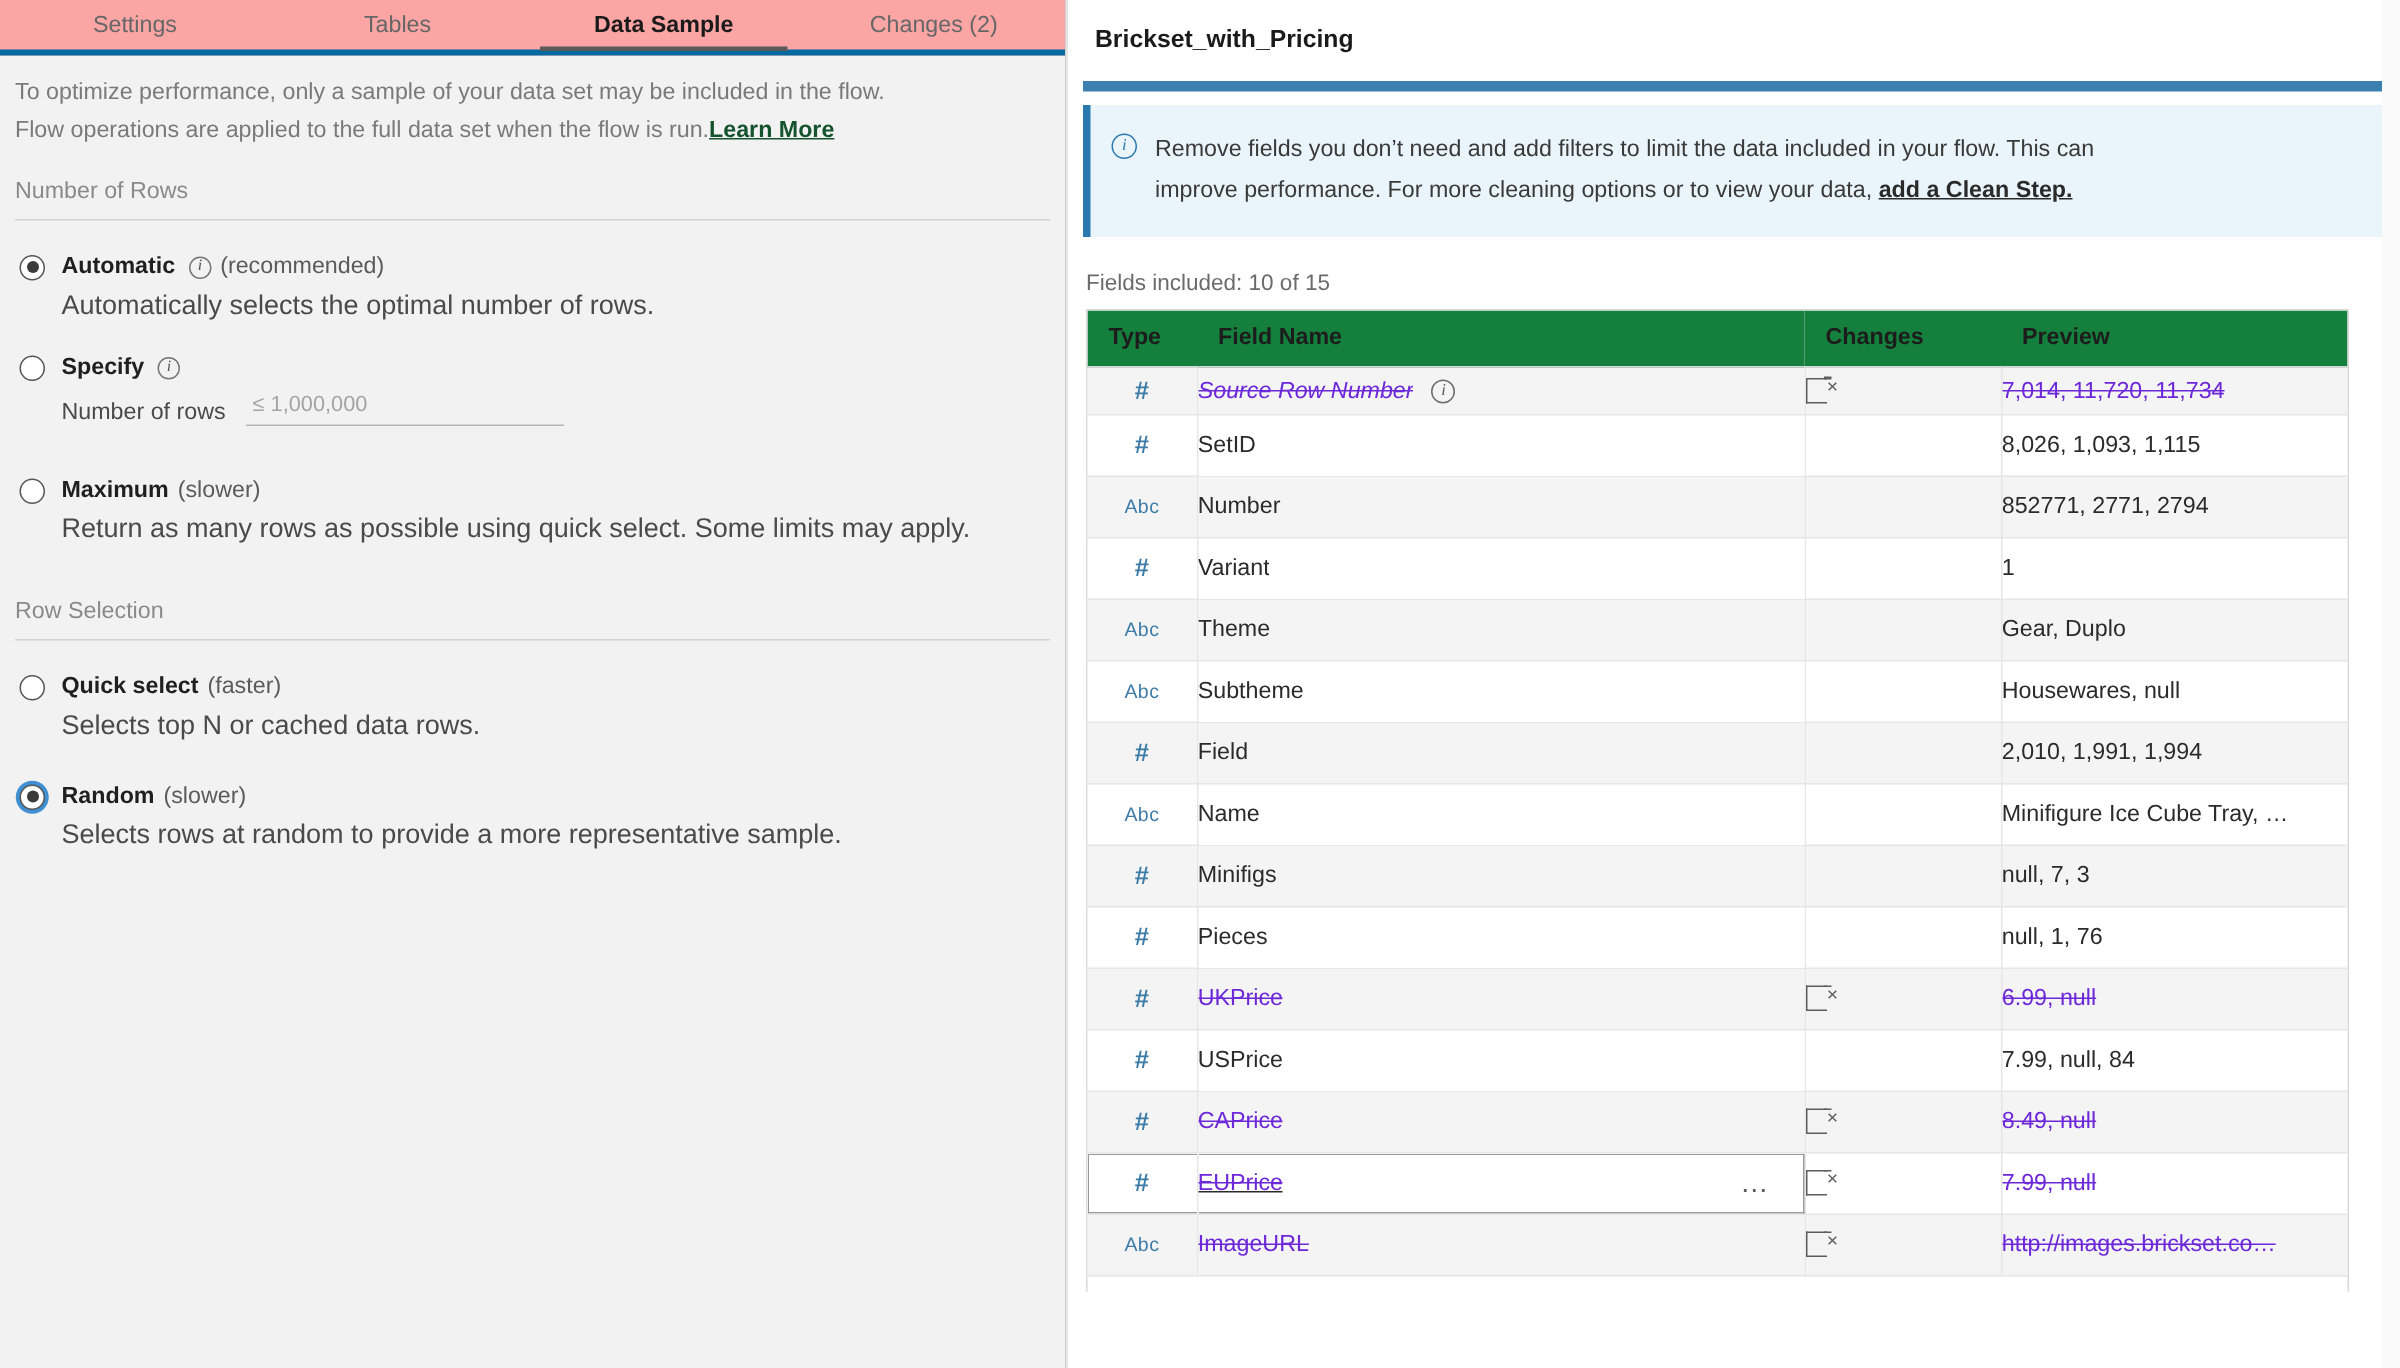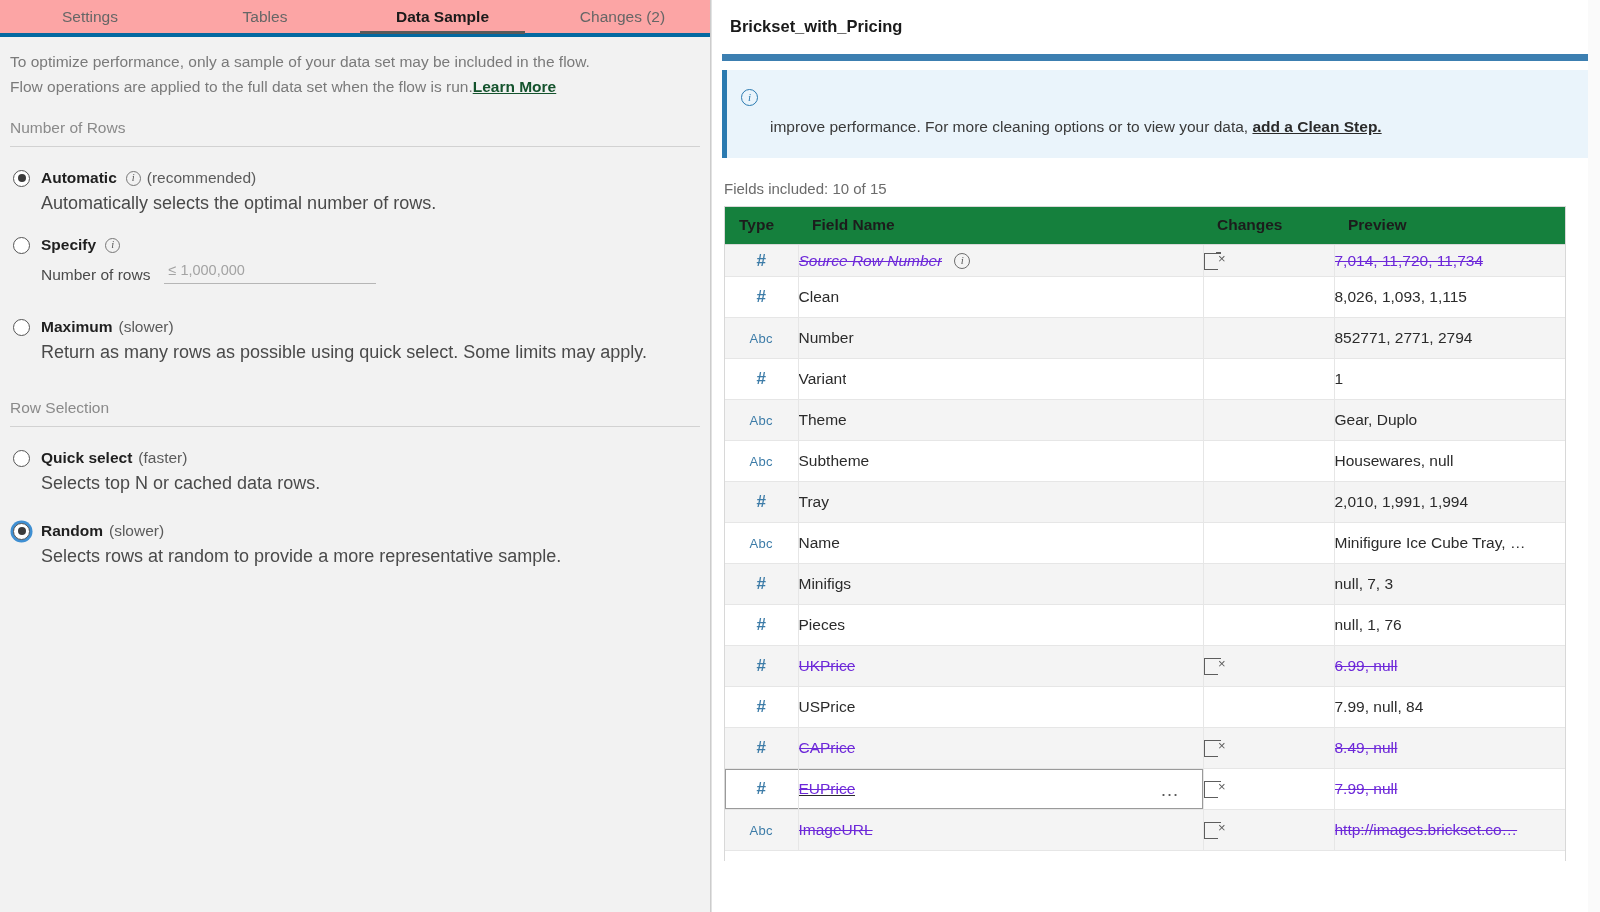--- a/index.html
+++ b/index.html
@@ -318,21 +318,21 @@
 
   </div>
 
   <div class="right-panel">
     <div class="rp-title">Brickset_with_Pricing</div>
     <div class="topbar"></div>
 
     <div class="notice">
       <span class="notice-ic">i</span>
       <div class="notice-txt">
-        <br>
+        <span>Remove fields you don’t need and add filters to limit the data included in your flow. This can</span><br>
         <span>improve performance. For more cleaning options or to view your data,</span>
         <a href="#">add a Clean Step.</a>
       </div>
     </div>
 
     <div class="fields-count">Fields included: 10 of 15</div>
 
     <div class="tbl-wrap">
       <table class="fields">
         <thead>
@@ -354,21 +354,21 @@
               </td>
               <td class="c-chg" style="height: 32px;"><span class="rm-icon"></span></td>
               <td class="c-prev" style="height: 32px;">
                 <span class="pval">7,014, 11,720, 11,734</span>
               </td>
             </tr>
             <tr class="plain ">
               <td class="c-type"><span class="ty-num">#</span></td>
               <td class="c-name">
                 <div class="fname-wrap">
-                  <span class="fname">Clean</span>
+                  <span class="fname">SetID</span>
                 </div>
               </td>
               <td class="c-chg"></td>
               <td class="c-prev">
                 <span class="pval">8,026, 1,093, 1,115</span>
               </td>
             </tr>
             <tr class="zebra ">
               <td class="c-type"><span class="ty-abc">Abc</span></td>
               <td class="c-name">
@@ -414,21 +414,21 @@
               </td>
               <td class="c-chg"></td>
               <td class="c-prev">
                 <span class="pval">Housewares, null</span>
               </td>
             </tr>
             <tr class="zebra ">
               <td class="c-type"><span class="ty-num">#</span></td>
               <td class="c-name">
                 <div class="fname-wrap">
-                  <span class="fname">Tray</span>
+                  <span class="fname">Field</span>
                 </div>
               </td>
               <td class="c-chg"></td>
               <td class="c-prev">
                 <span class="pval">2,010, 1,991, 1,994</span>
               </td>
             </tr>
             <tr class="plain ">
               <td class="c-type"><span class="ty-abc">Abc</span></td>
               <td class="c-name">

